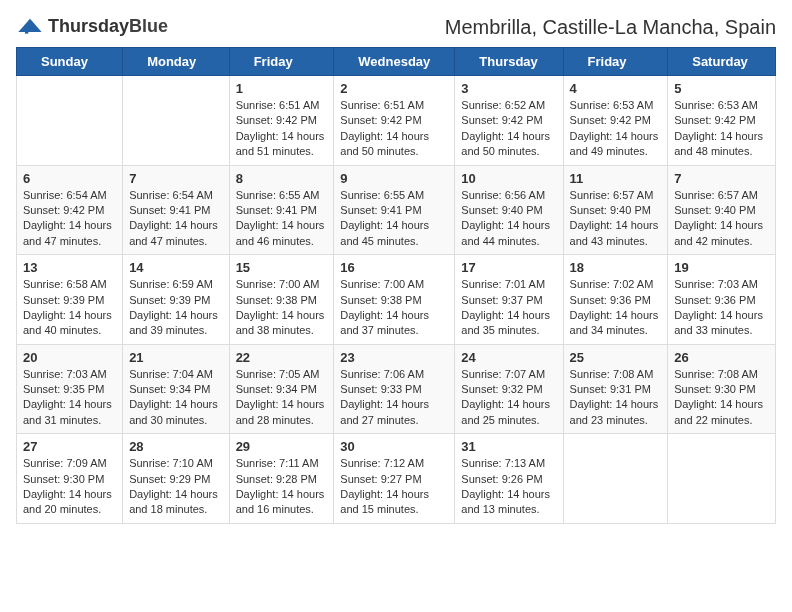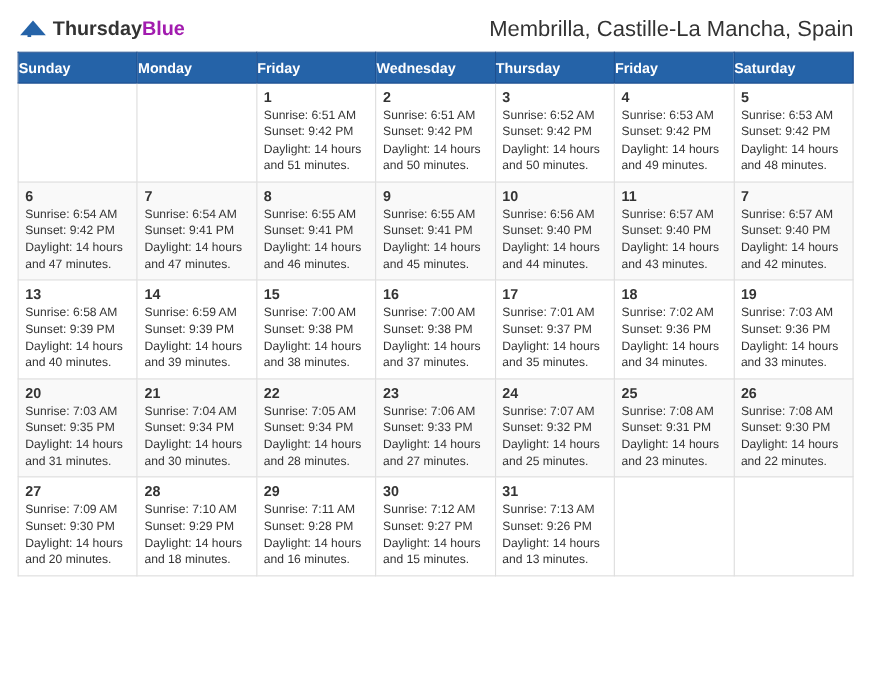--- a/index.html
+++ b/index.html
@@ -22,21 +22,21 @@
       gap: 4px;
     }
     .logo-text-general {
       font-size: 18px;
       font-weight: bold;
       color: #333;
     }
     .logo-text-blue {
       font-size: 18px;
       font-weight: bold;
-      color: #a21caf;
+      color: #404040;
     }
     .logo-icon {
       width: 28px;
       height: 20px;
     }
     .title-block {
       text-align: right;
     }
     .main-title {
       font-size: 36px;
@@ -50,21 +50,21 @@
     .calendar {
       width: 100%;
       border-collapse: collapse;
       border: 1px solid #ccc;
     }
     .calendar th {
       background-color: #2563a8;
       color: #fff;
       font-size: 13px;
       font-weight: bold;
-      padding: 6px 0;
+      padding: 6px 24px;
       text-align: left;
       border: 1px solid #1e4f8f;
     }
     .calendar td {
       width: calc(100%/7);
       vertical-align: top;
       padding: 5px 6px;
       font-size: 11px;
       color: #333;
       border: 1px solid #ddd;

